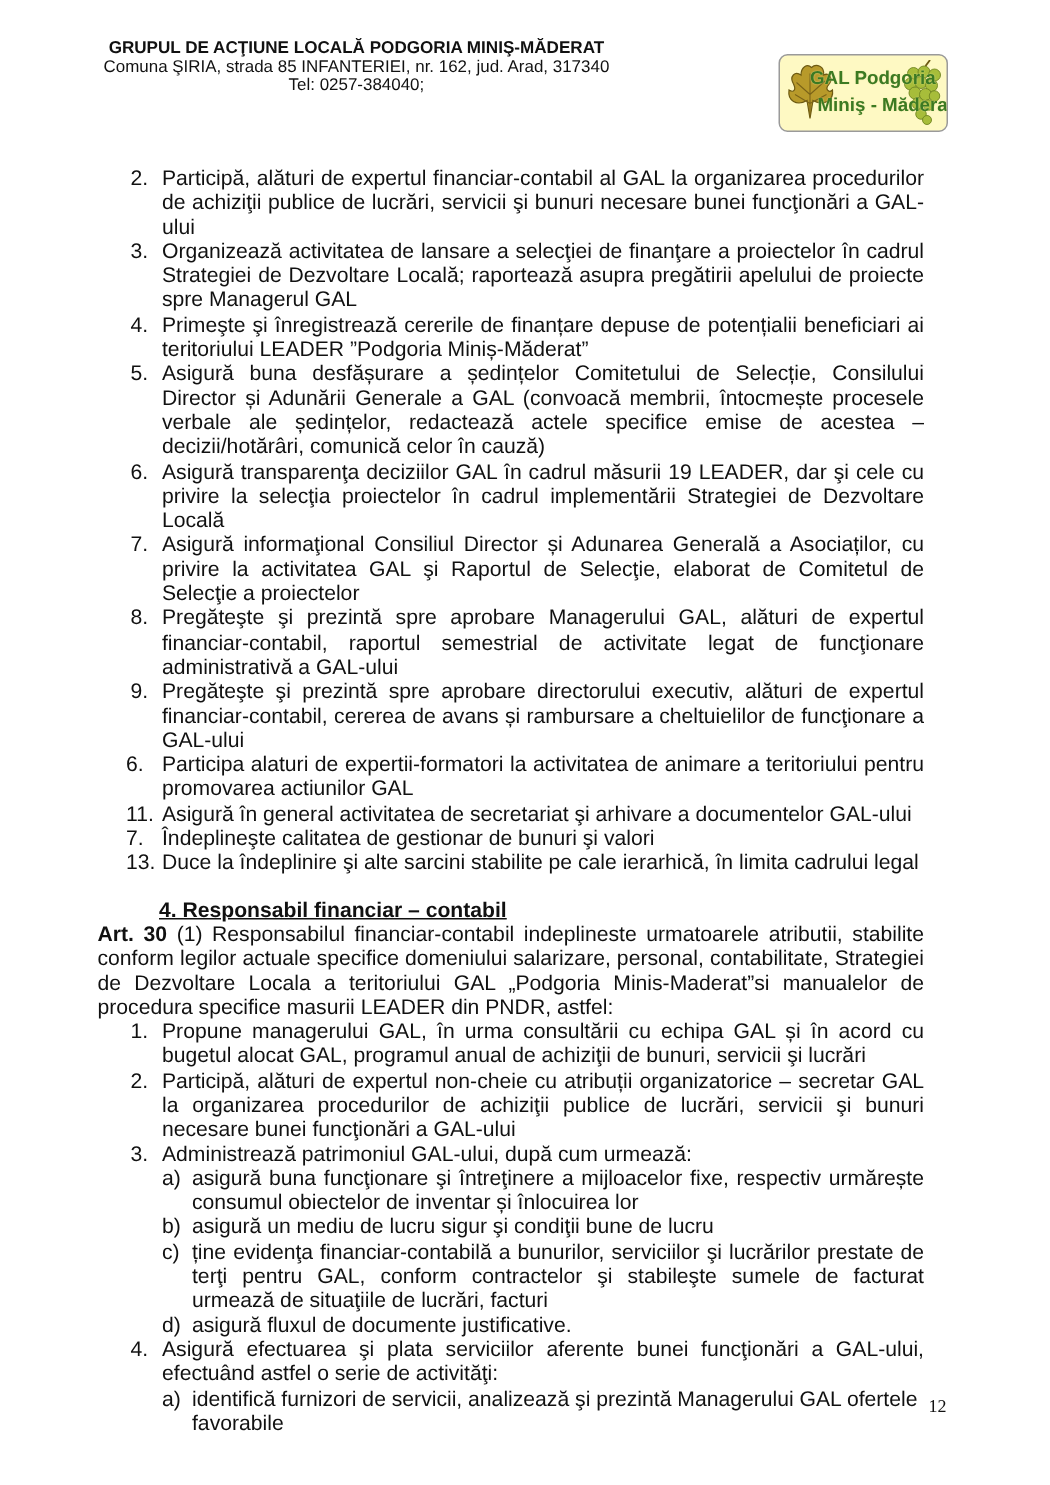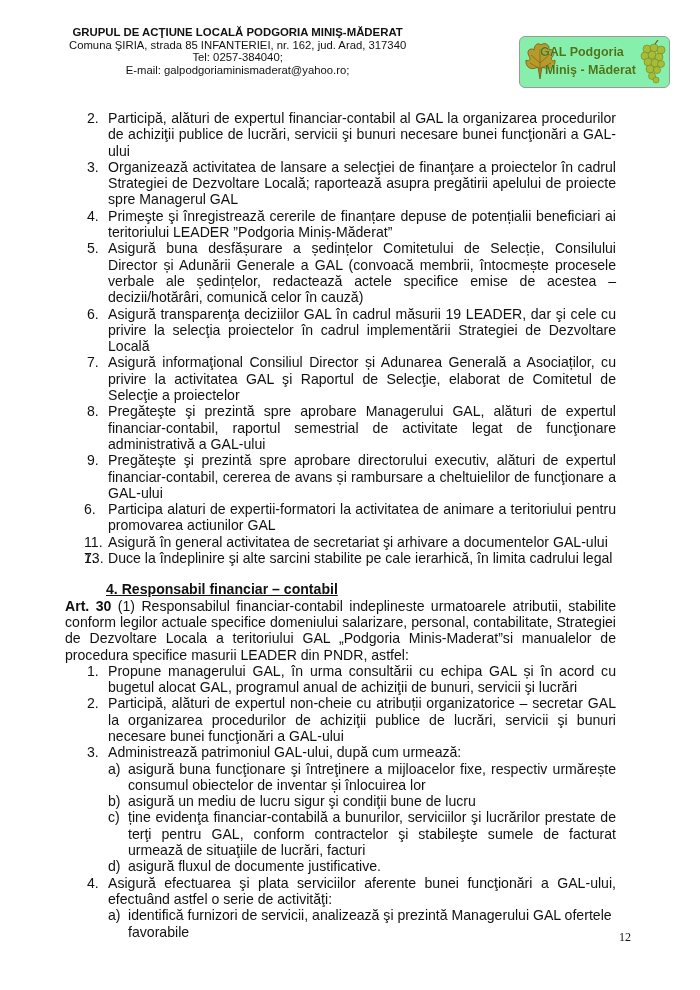--- a/index.html
+++ b/index.html
@@ -1,21 +1,21 @@
 <!DOCTYPE html>
 <html><head>
 <meta charset="utf-8">
 <style>
   html, body { margin:0; padding:0; background:#ffffff; }
   body { width:700px; height:990px; position:relative; overflow:hidden;
          font-family:"Liberation Sans", sans-serif; color:#111; }
   .header { position:absolute; left:69px; top:26px; font-size:11.3px; line-height:12.6px;text-align:center; }
   .header .org { font-weight:bold; font-size:11.4px; }
   .logo { position:absolute; left:519px; top:36px; width:111px; height:50px;
-          border:1px solid #9a9a9a; border-radius:6px; background:#86efac; overflow:hidden;padding-left:38px; }
+          border:1px solid #9a9a9a; border-radius:6px; background:#fef9c3; overflow:hidden; }
   .logo .leaf { position:absolute; left:3px; top:4px; width:34px; height:40px; }
   .logo .grapes { position:absolute; right:2px; top:3px; width:28px; height:44px; }
   .logo .t1, .logo .t2 { position:absolute; font-weight:bold; font-size:12.5px; color:#3c7a22;
           text-shadow:0 0 1px #e8e3a0; white-space:nowrap; }
   .logo .t1 { left:20px; top:8px; }
   .logo .t2 { left:25px; top:26px; }
   .content { position:absolute; left:65px; top:110px; width:551px; font-size:14.1px; line-height:16.3px; }
   .li { position:relative; padding-left:21px; text-align:justify; text-align-last:left; margin:0 0 0 22px; }
   .li .num { position:absolute; left:0; top:0; }
   .li.two .num { left:-3px; }
@@ -26,21 +26,20 @@
   .art b { font-weight:bold; }
   .page-number { position:absolute; left:619px; top:930px; font-family:"Liberation Serif", serif; font-size:12px; }
 </style>
 </head>
 <body>
 
 <div class="header">
   <div class="org">GRUPUL DE ACŢIUNE LOCALĂ PODGORIA MINIŞ-MĂDERAT</div>
   <div>Comuna ŞIRIA, strada 85 INFANTERIEI, nr. 162, jud. Arad, 317340</div>
   <div>Tel: 0257-384040;</div>
-  <div>E-mail: galpodgoriaminismaderat@yahoo.ro;</div>
 </div>
 
 <div class="logo">
   <svg class="leaf" viewBox="0 0 34 40">
     <path d="M17 38 L15 26 C8 30 2 26 3 19 C6 21 8 19 6 15 C3 10 7 6 11 9 C11 4 15 1 18 4 C21 1 27 3 26 9 C30 7 33 12 29 16 C27 19 30 21 32 19 C33 26 26 30 19 26 Z" fill="#b89a2a" stroke="#6d5a12" stroke-width="0.8"></path>
     <path d="M17 36 L17 8 M17 22 L8 14 M17 22 L27 13 M17 28 L7 22 M17 28 L28 22" stroke="#7a6318" stroke-width="0.7" fill="none"></path>
   </svg>
   <svg class="grapes" viewBox="0 0 28 44">
     <g fill="#a7bd3a" stroke="#6f8520" stroke-width="0.6">
       <circle cx="8" cy="9" r="4"></circle>
@@ -68,21 +67,21 @@
     <div class="li"><span class="num">2.</span><span>Participă, alături de expertul financiar-contabil al GAL la organizarea procedurilor de achiziţii publice de lucrări, servicii şi bunuri necesare bunei funcţionări a GAL-ului</span></div>
     <div class="li"><span class="num">3.</span><span>Organizează activitatea de lansare a selecţiei de finanţare a proiectelor în cadrul Strategiei de Dezvoltare Locală; raportează asupra pregătirii apelului de proiecte spre Managerul GAL</span></div>
     <div class="li"><span class="num">4.</span><span>Primeşte şi înregistrează cererile de finanțare depuse de potențialii beneficiari ai teritoriului LEADER ”Podgoria Miniș-Măderat”</span></div>
     <div class="li"><span class="num">5.</span><span>Asigură buna desfășurare a ședințelor Comitetului de Selecție, Consilului Director și Adunării Generale a GAL (convoacă membrii, întocmește procesele verbale ale ședințelor, redactează actele specifice emise de acestea – decizii/hotărâri, comunică celor în cauză)</span></div>
     <div class="li"><span class="num">6.</span><span>Asigură transparenţa deciziilor GAL în cadrul măsurii 19 LEADER, dar şi cele cu privire la selecţia proiectelor în cadrul implementării Strategiei de Dezvoltare Locală</span></div>
     <div class="li"><span class="num">7.</span><span>Asigură informaţional Consiliul Director și Adunarea Generală a Asociaților, cu privire la activitatea GAL şi Raportul de Selecţie, elaborat de Comitetul de Selecţie a proiectelor</span></div>
     <div class="li"><span class="num">8.</span><span>Pregăteşte şi prezintă spre aprobare Managerului GAL, alături de expertul financiar-contabil, raportul semestrial de activitate legat de funcţionare administrativă a GAL-ului</span></div>
     <div class="li"><span class="num">9.</span><span>Pregăteşte şi prezintă spre aprobare directorului executiv, alături de expertul financiar-contabil, cererea de avans și rambursare a cheltuielilor de funcţionare a GAL-ului</span></div>
     <div class="li two"><span class="num">6.</span><span>Participa alaturi de expertii-formatori la activitatea de animare a teritoriului pentru promovarea actiunilor GAL</span></div>
     <div class="li two"><span class="num">11.</span><span>Asigură în general activitatea de secretariat şi arhivare a documentelor GAL-ului</span></div>
-    <div class="li two"><span class="num">7.</span></div>
+    <div class="li two"><span class="num">7.</span><span>Îndeplineşte calitatea de gestionar de bunuri şi valori</span></div>
     <div class="li two"><span class="num">13.</span><span>Duce la îndeplinire  şi alte sarcini stabilite pe cale ierarhică, în limita cadrului legal</span></div>
   </div>
 
   <div class="section-title">4. Responsabil financiar – contabil</div>
   <div class="art"><b>Art. 30</b><span> (1) Responsabilul financiar-contabil indeplineste urmatoarele atributii, stabilite conform legilor actuale specifice domeniului salarizare, personal, contabilitate, Strategiei de Dezvoltare Locala a teritoriului GAL „Podgoria Minis-Maderat”si manualelor de procedura specifice masurii LEADER din PNDR, astfel:</span></div>
 
   <div>
     <div class="li"><span class="num">1.</span><span>Propune managerului GAL, în urma consultării cu echipa GAL și în acord cu bugetul alocat GAL, programul anual de achiziţii de bunuri, servicii şi lucrări</span></div>
     <div class="li"><span class="num">2.</span><span>Participă, alături de expertul non-cheie cu atribuții organizatorice – secretar GAL la organizarea procedurilor de achiziţii publice de lucrări, servicii şi bunuri necesare bunei funcţionări a GAL-ului</span></div>
     <div class="li"><span class="num">3.</span><span>Administrează patrimoniul GAL-ului, după cum urmează:</span></div>

